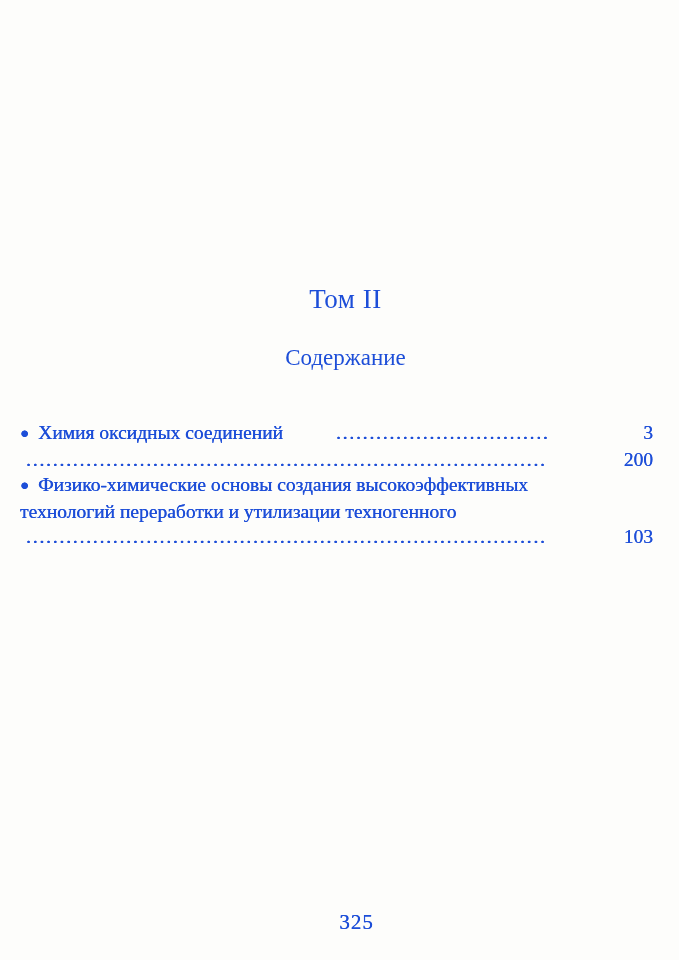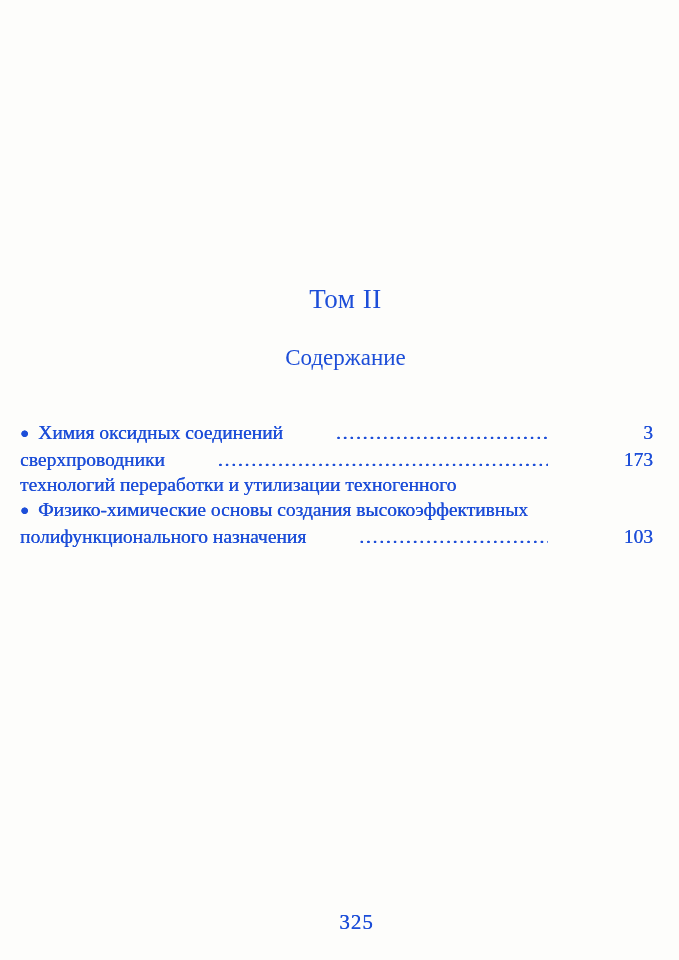--- a/index.html
+++ b/index.html
@@ -98,35 +98,33 @@
     <div class="entry">
       <div class="toc-line">
         <span class="entry-text"><span class="bullet">●</span><span>Химия оксидных соединений</span></span>
         <span class="leader"></span>
         <span class="pagenum">3</span>
       </div>
     </div>
 
     <div class="entry">
       <div class="toc-line">
-        <span class="entry-text"><span>сверхпроводники</span></span>
         <span class="leader"></span>
-        <span class="pagenum">173</span>
+        <span class="pagenum">200</span>
       </div>
     </div>
 
     <div class="entry">
       <div class="toc-line">
+        <span class="entry-text"><span class="bullet">●</span><span>Физико-химические основы создания высокоэффективных</span></span>
+      </div>
+      <div class="toc-line">
         <span class="entry-text"><span>технологий переработки и утилизации техногенного</span></span>
       </div>
       <div class="toc-line">
-        <span class="entry-text"><span class="bullet">●</span><span>Физико-химические основы создания высокоэффективных</span></span>
-      </div>
-      <div class="toc-line">
-        <span class="entry-text"><span>полифункционального назначения</span></span>
         <span class="leader"></span>
         <span class="pagenum">103</span>
       </div>
     </div>
 
   </div>
 
   <div class="folio">325</div>
 
 </div>

